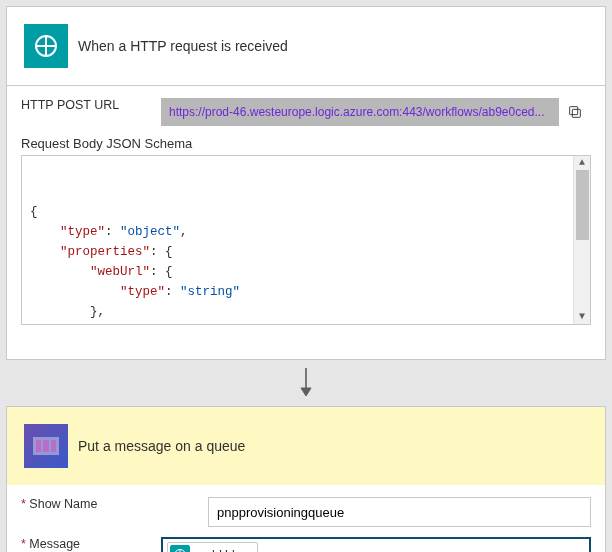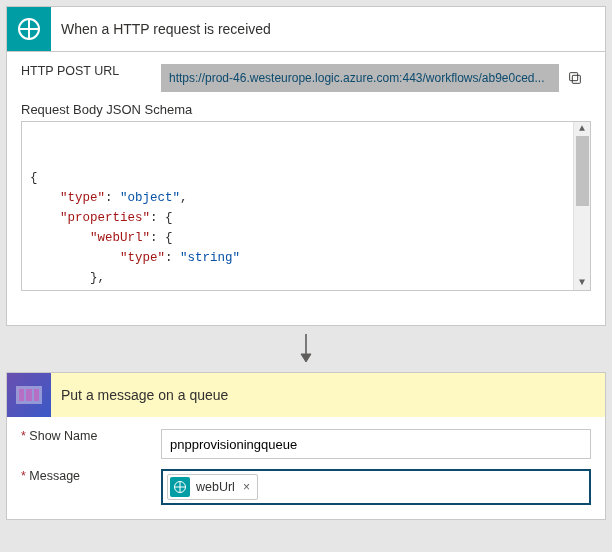--- a/index.html
+++ b/index.html
@@ -11,21 +11,21 @@
     width: 612px;
   }
   .card {
     background: #fff;
     border: 1px solid #c8c8c8;
     margin: 6px;
   }
   .card-header {
     display: flex;
     align-items: center;
-    padding: 0;
+    padding: 17px;
     font-size: 14px;
   }
   .header1 { border-bottom: 1px solid #c8c8c8; }
   .header2 { background: #fef9c3; }
   .icon-box {
     width: 44px; height: 44px;
     display: flex; align-items: center; justify-content: center;
     flex-shrink: 0;
   }
   .hdr-title { padding-left: 10px; font-weight: 400; }
@@ -49,21 +49,21 @@
   .queue-icon-inner {
     width:26px; height:18px; background: rgba(255,255,255,0.4);
     display:flex; gap:2px; padding:3px;
   }
   .queue-icon-inner span { flex:1; background:#b76fc6; }
   .card-body { padding: 12px 14px 14px 14px; }
   .row { display:flex; margin-bottom:10px; }
   .label { width: 140px; font-size: 12.5px; color:#323130; }
   .req::before { content:"* "; color:#a4262c; }
   .url-input {
-    flex:1; background:#b8b8b8; color:#0c4a6e; border:none;
+    flex:1; background:#b8b8b8; color:#6d28d9; border:none;
     padding:6px 8px; font-size:12px; height:28px;
     font-family: inherit;
   }
   .copy-btn {
     width:32px; height:28px; display:flex; align-items:center; justify-content:center;
     cursor:pointer;
   }
   .copy-btn svg { width:16px; height:16px; stroke:#323130; fill:none; stroke-width:1.4; }
   .section-label { font-size:13px; margin:4px 0 4px 0; }
   .code-box {
@@ -86,21 +86,21 @@
   .link { color:#0078d4; font-size:13px; cursor:pointer; display:inline-flex; align-items:center; gap:4px; }
   .links-block { margin-top:6px; }
   .chev { display:inline-block; }
   .chev svg { width:12px; height:12px; stroke:#0078d4; fill:none; stroke-width:1.6; }
   .arrow-connector {
     display:flex; justify-content:center; align-items:center; height:34px;
   }
   .arrow-connector svg { width:18px; height:30px; stroke:#605e5c; fill:#605e5c; }
   .text-input {
     flex:1; border:1px solid #c8c8c8; height:30px; padding:4px 8px;
-    font-size:13px; font-family:inherit;
+    font-size:13px; font-family:inherit;margin-left:47px;
   }
   .token-row {
     flex:1; border:2px solid #0c4a6e; min-height:30px; padding:3px 4px;
     display:flex; align-items:center;
   }
   .token {
     display:inline-flex; align-items:center; gap:6px;
     background:#fff; border:1px solid #c8c8c8; border-radius:2px;
     padding:2px 5px 2px 2px; font-size:12.5px;
   }

